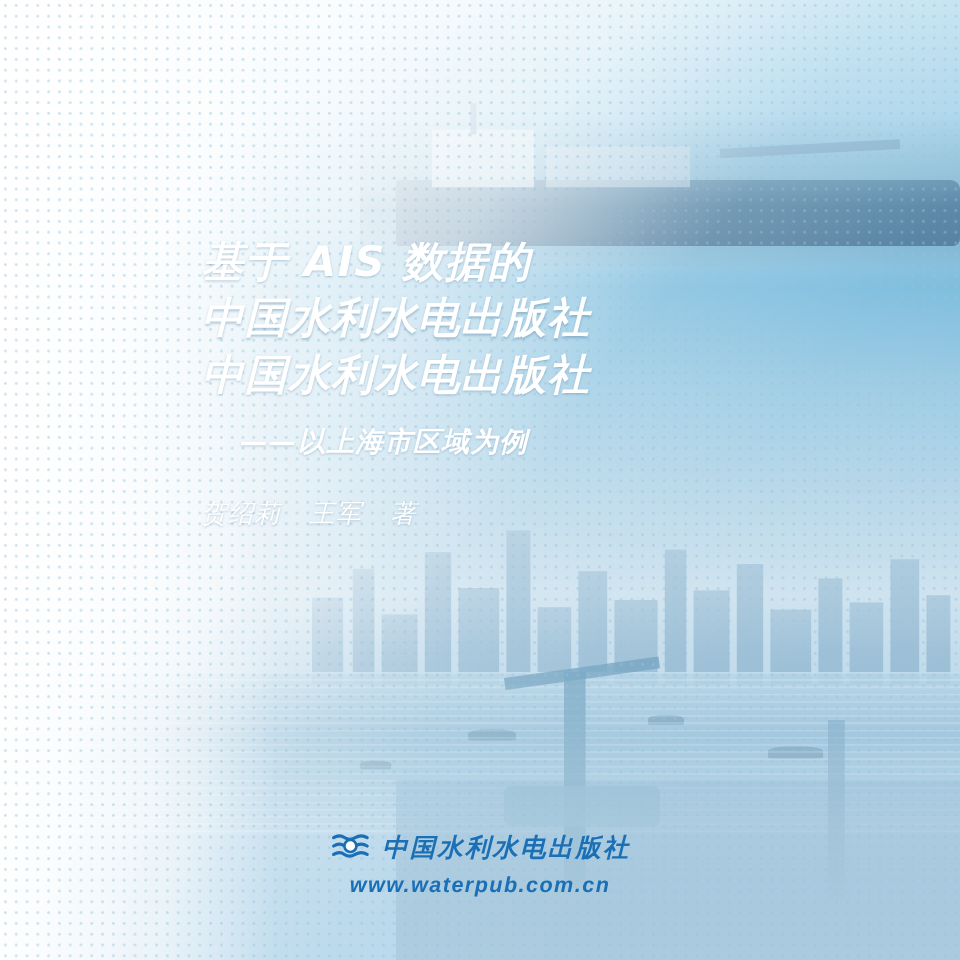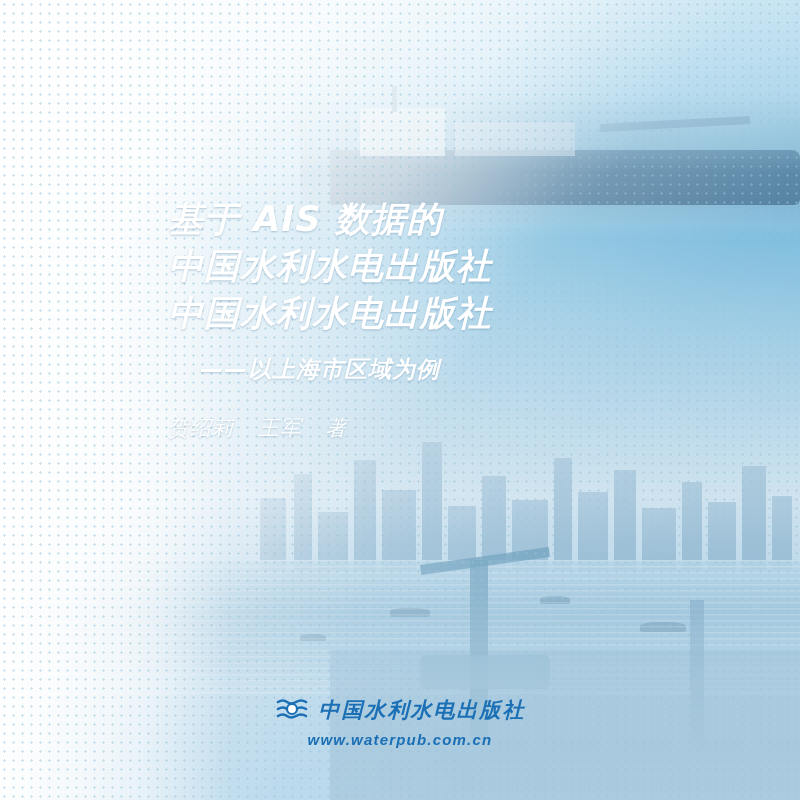--- a/index.html
+++ b/index.html
@@ -279,21 +279,21 @@
   .pub-name {
     font-family: "DejaVu Sans", "Liberation Sans", sans-serif;
     font-size: 21px;
     font-weight: bold;
     color: #1a6fb5;
     letter-spacing: 2px;
     white-space: nowrap;
   }
   .pub-url {
     font-family: "Liberation Sans", sans-serif;
-    font-size: 15px;
+    font-size: 18px;
     font-weight: bold;
     color: #1a6fb5;
     letter-spacing: 1.2px;
   }
 </style>
 </head>
 <body>
 
 <div class="cover">
 

